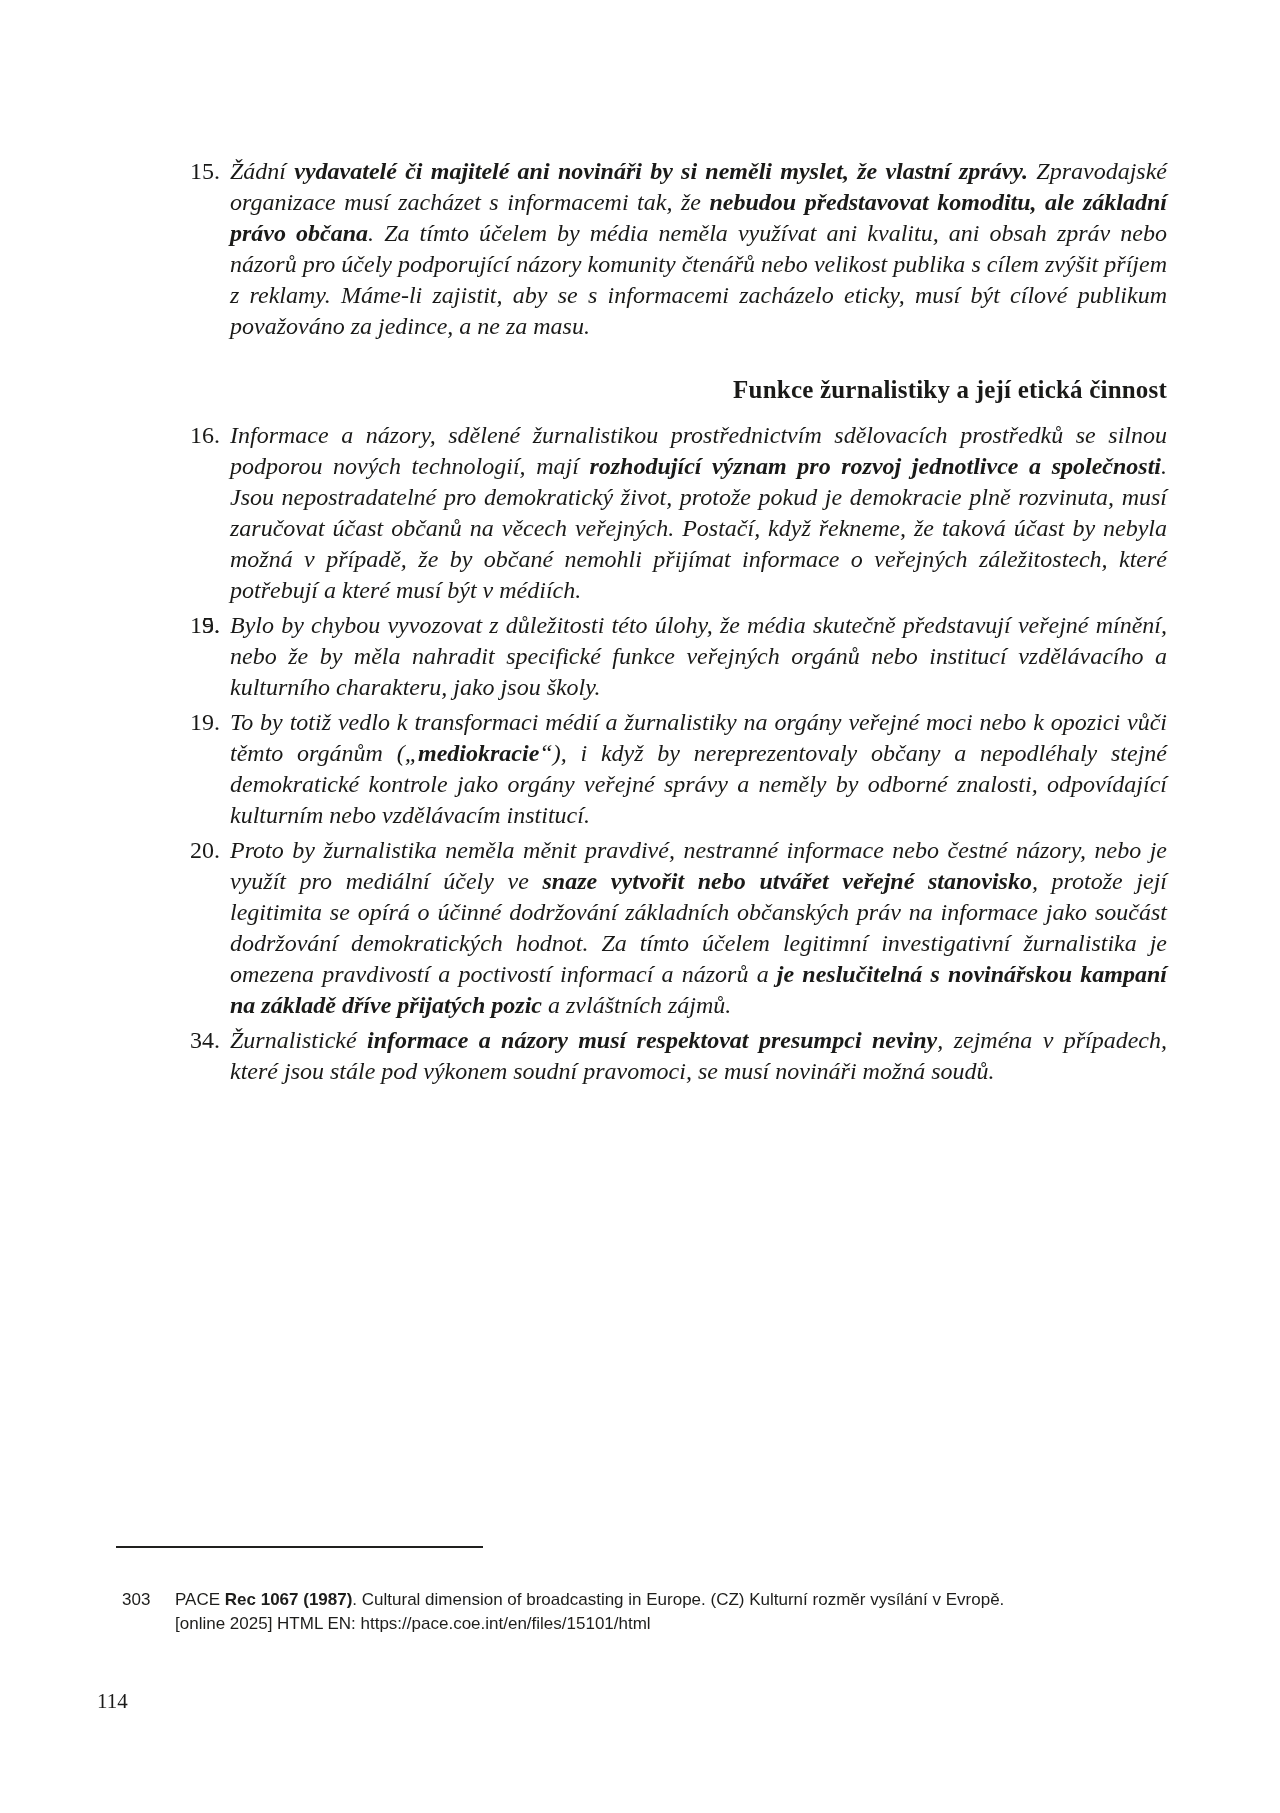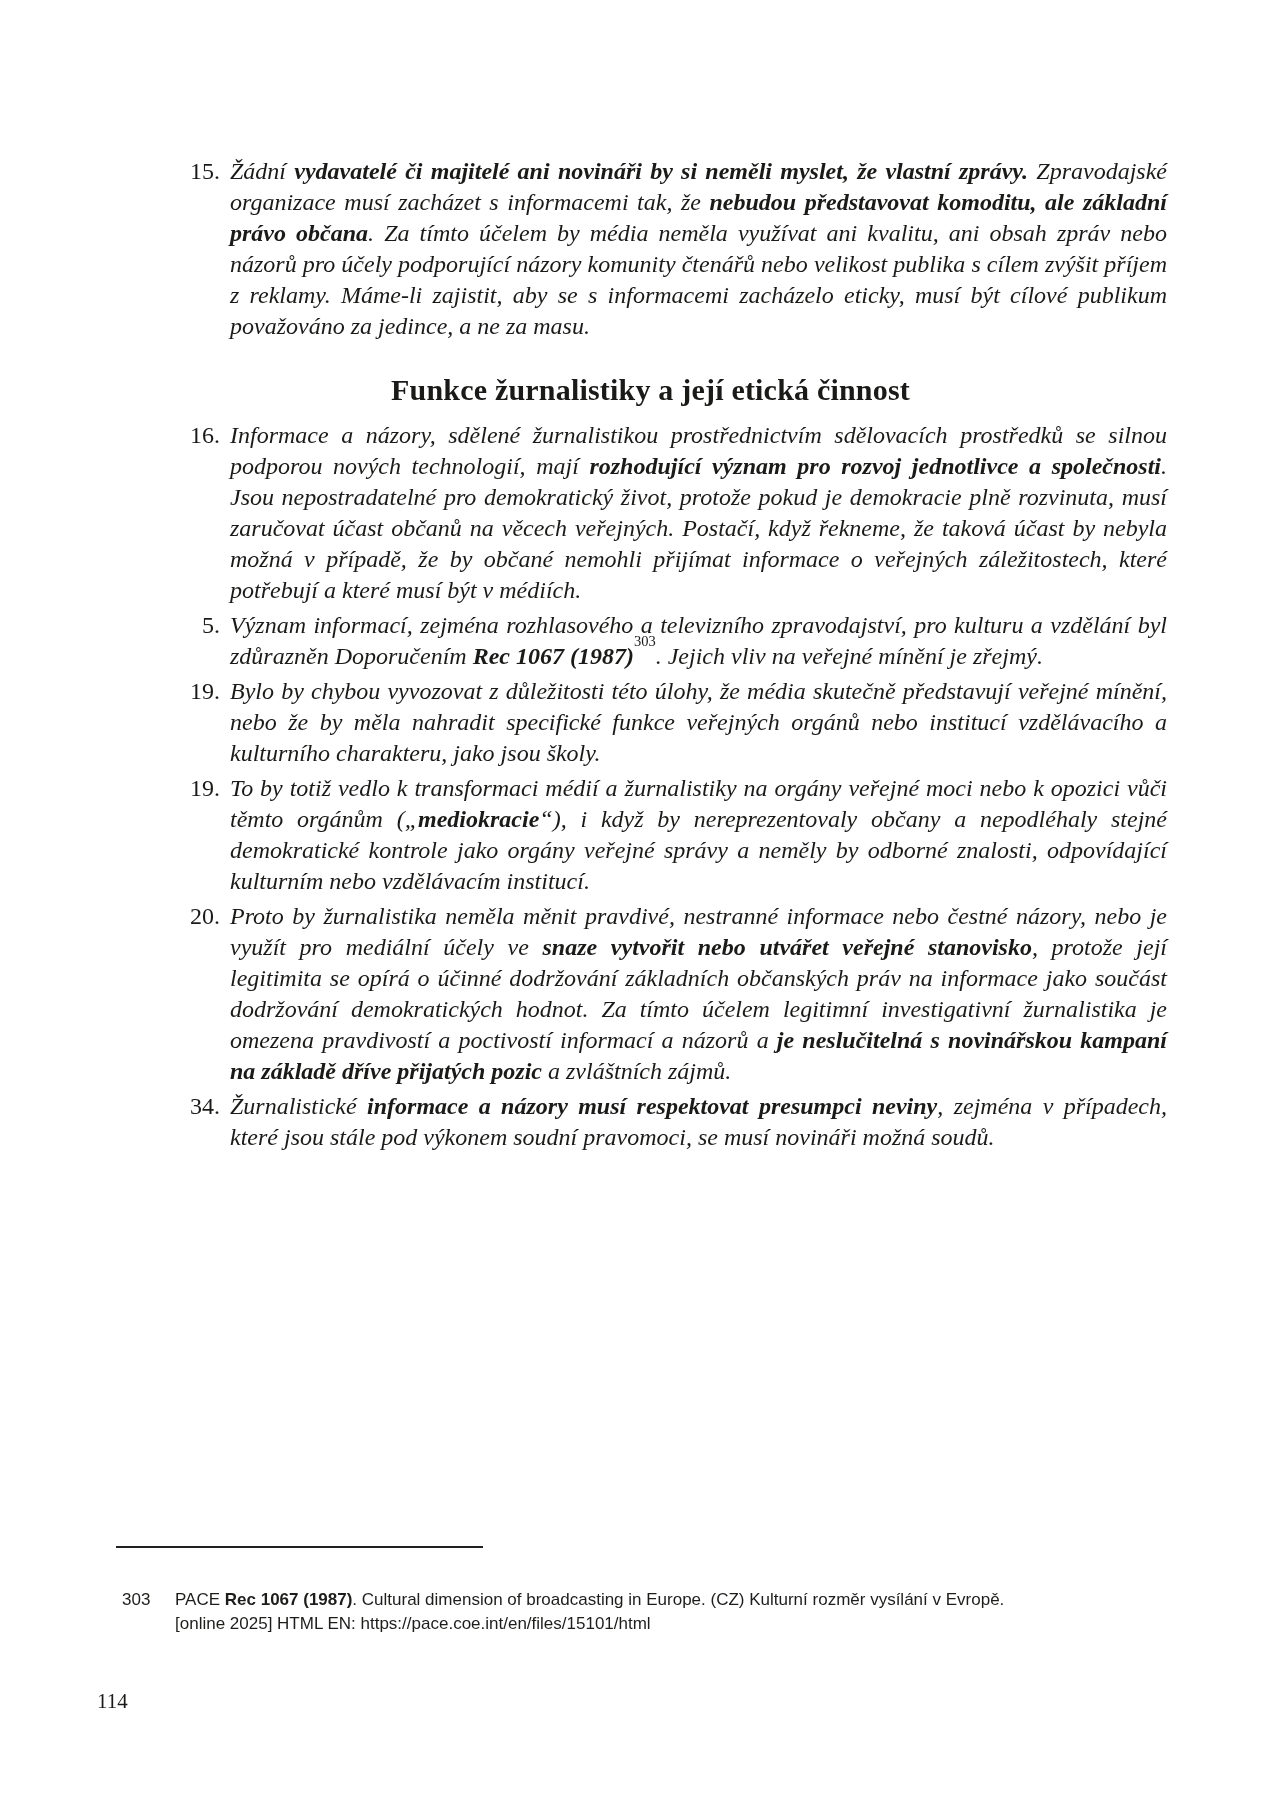--- a/index.html
+++ b/index.html
@@ -23,23 +23,23 @@
     margin-left:32px;
   }
   .item { position:relative; padding-left:96px; margin:0 0 4px 0; }
   .item-num {
     position:absolute; left:0; top:0; width:86px;
     text-align:right; font-style:normal;
   }
   .item-text b { font-weight:bold; }
   .section-heading {
     font-style:normal; font-weight:bold;
-    font-size:30px; line-height:32px;
+    font-size:25px; line-height:32px;
     margin:32px 0 14px 0;
-    text-align:center;
+    text-align:right;
     letter-spacing:0.2px;
   }
   sup {
     font-size:14.5px; font-style:normal; font-weight:normal;
     line-height:0; position:relative; top:-9px;
   }
   .footnote-rule {
     position:absolute; left:116px; top:1546px;
     width:367px; height:2px; background:#20201e;
   }
@@ -65,21 +65,21 @@
 
 <div class="page">
 
   <main class="content">
     <div id="list-a">
         <div class="item"><span class="item-num">15.</span><span class="item-text"><span>Žádní </span><b>vydavatelé či majitelé ani novináři by si neměli myslet, že vlastní zprávy.</b><span> Zpravodajské organizace musí zacházet s informacemi tak, že </span><b>nebudou předsta­vovat komoditu, ale základní právo občana</b><span>. Za tímto účelem by média neměla využívat ani kvalitu, ani obsah zpráv nebo názorů pro účely podporující názory komunity čtenářů nebo velikost publika s cílem zvýšit příjem z reklamy. Máme-li zajistit, aby se s informacemi zacházelo eticky, musí být cílové publikum považo­váno za jedince, a ne za masu.</span></span></div>
       </div>
     <h2 class="section-heading">Funkce žurnalistiky a její etická činnost</h2>
     <div id="list-b">
         <div class="item"><span class="item-num">16.</span><span class="item-text"><span>Informace a názory, sdělené žurnalistikou prostřednictvím sdělovacích prostřed­ků se silnou podporou nových technologií, mají </span><b>rozhodující význam pro rozvoj jednotlivce a společnosti</b><span>. Jsou nepostradatelné pro demokratický život, protože pokud je demokracie plně rozvinuta, musí zaručovat účast občanů na věcech ve­řejných. Postačí, když řekneme, že taková účast by nebyla možná v případě, že by občané nemohli přijímat informace o veřejných záležitostech, které potřebují a které musí být v médiích.</span></span></div>
-        <div class="item"><span class="item-num">5.</span><span class="item-text"><span>Význam informací, zejména rozhlasového a televizního zpravodajství, pro kultu­ru a vzdělání byl zdůrazněn Doporučením </span><b>Rec 1067 (1987)</b><sup>303</sup><span>. Jejich vliv na veřejné mínění je zřejmý.</span></span></div>
+        <div class="item"><span class="item-num">5.</span></div>
         <div class="item"><span class="item-num">19.</span><span class="item-text"><span>Bylo by chybou vyvozovat z důležitosti této úlohy, že média skutečně představují veřejné mínění, nebo že by měla nahradit specifické funkce veřejných orgánů nebo institucí vzdělávacího a kulturního charakteru, jako jsou školy.</span></span></div>
         <div class="item"><span class="item-num">19.</span><span class="item-text"><span>To by totiž vedlo k transformaci médií a žurnalistiky na orgány veřejné moci nebo k opozici vůči těmto orgánům („</span><b>mediokracie</b><span>“), i když by nereprezentovaly občany a nepodléhaly stejné demokratické kontrole jako orgány veřejné správy a neměly by odborné znalosti, odpovídající kulturním nebo vzdělávacím institucí.</span></span></div>
         <div class="item"><span class="item-num">20.</span><span class="item-text"><span>Proto by žurnalistika neměla měnit pravdivé, nestranné informace nebo čestné názory, nebo je využít pro mediální účely ve </span><b>snaze vytvořit nebo utvářet veřejné stanovisko</b><span>, protože její legitimita se opírá o účinné dodržování základních ob­čanských práv na informace jako součást dodržování demokratických hodnot. Za tímto účelem legitimní investigativní žurnalistika je omezena pravdivostí a poctivostí informací a názorů a </span><b>je neslučitelná s novinářskou kampaní na zá­kladě dříve přijatých pozic</b><span> a zvláštních zájmů.</span></span></div>
         <div class="item"><span class="item-num">34.</span><span class="item-text"><span>Žurnalistické </span><b>informace a názory musí respektovat presumpci neviny</b><span>, zejména v případech, které jsou stále pod výkonem soudní pravomoci, se musí novináři možná soudů.</span></span></div>
       </div>
   </main>
 
   <div class="footnote-rule"></div>
 
   <div class="footnote">

